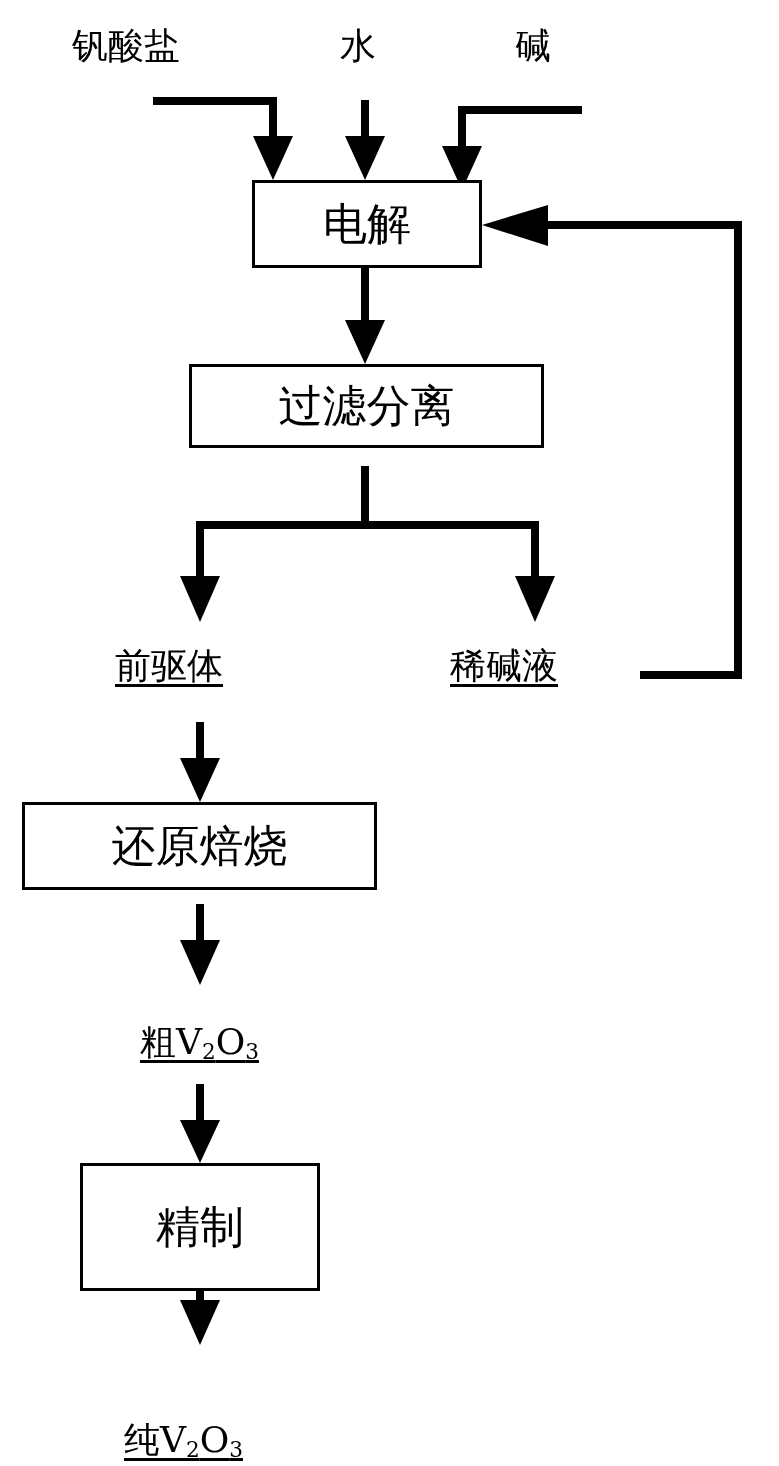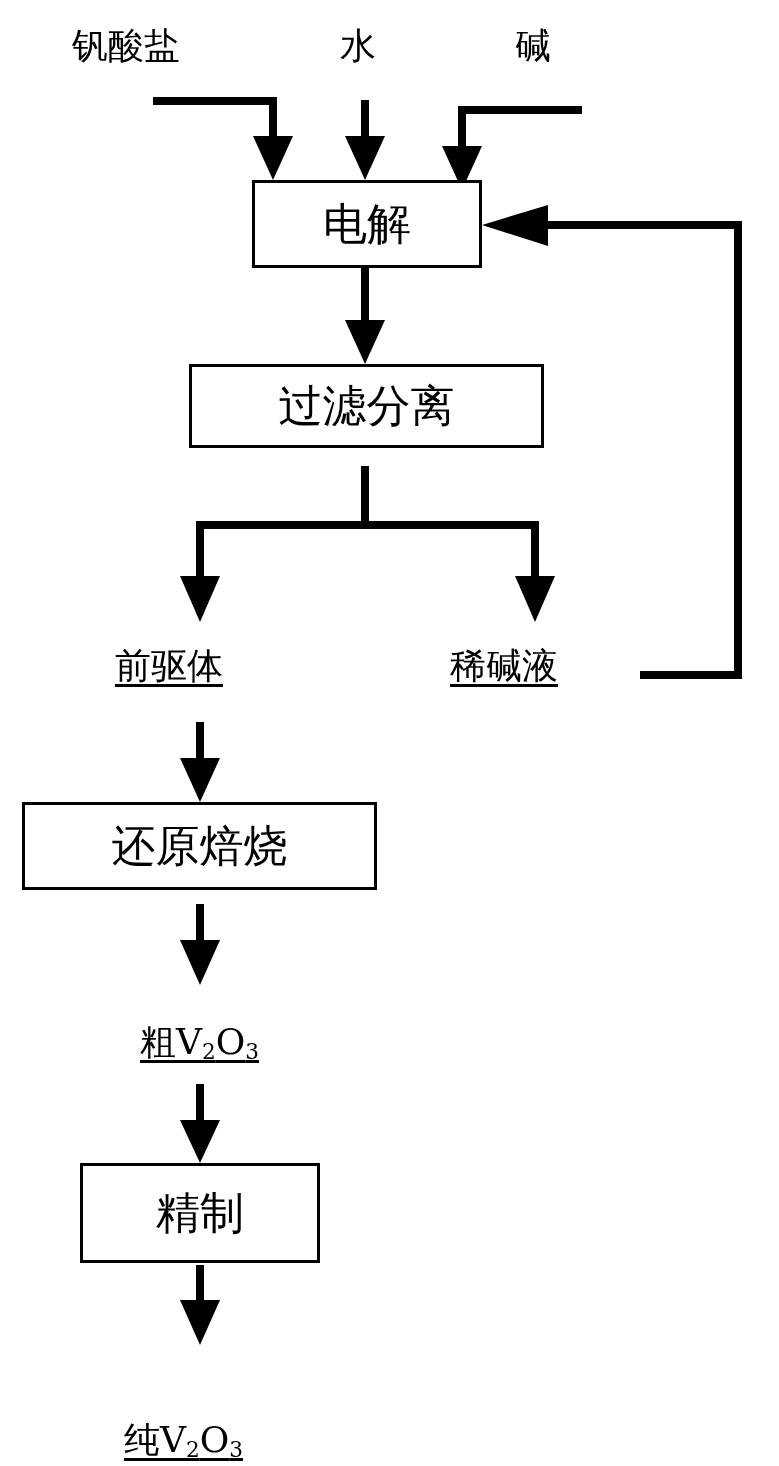--- a/index.html
+++ b/index.html
@@ -68,19 +68,19 @@
 <div class="lbl ul" style="left:450px; top:648px;">稀碱液</div>
 
 <div class="box" style="left:22px; top:802px; width:355px; height:88px;">
   <span>还原焙烧</span>
 </div>
 
 <div class="lbl ul" style="left:140px; top:1010px;margin-top:14px;">
   <span>粗</span><span>V</span><sub>2</sub><span>O</span><sub>3</sub>
 </div>
 
-<div class="box" style="left:80px; top:1163px; width:240px; height:100px;">
+<div class="box" style="left:80px; top:1163px; width:240px; height:128px;">
   <span>精制</span>
 </div>
 
 <div class="lbl ul" style="left:124px; top:1422px;">
   <span>纯</span><span>V</span><sub>2</sub><span>O</span><sub>3</sub>
 </div>
 
 </body></html>

